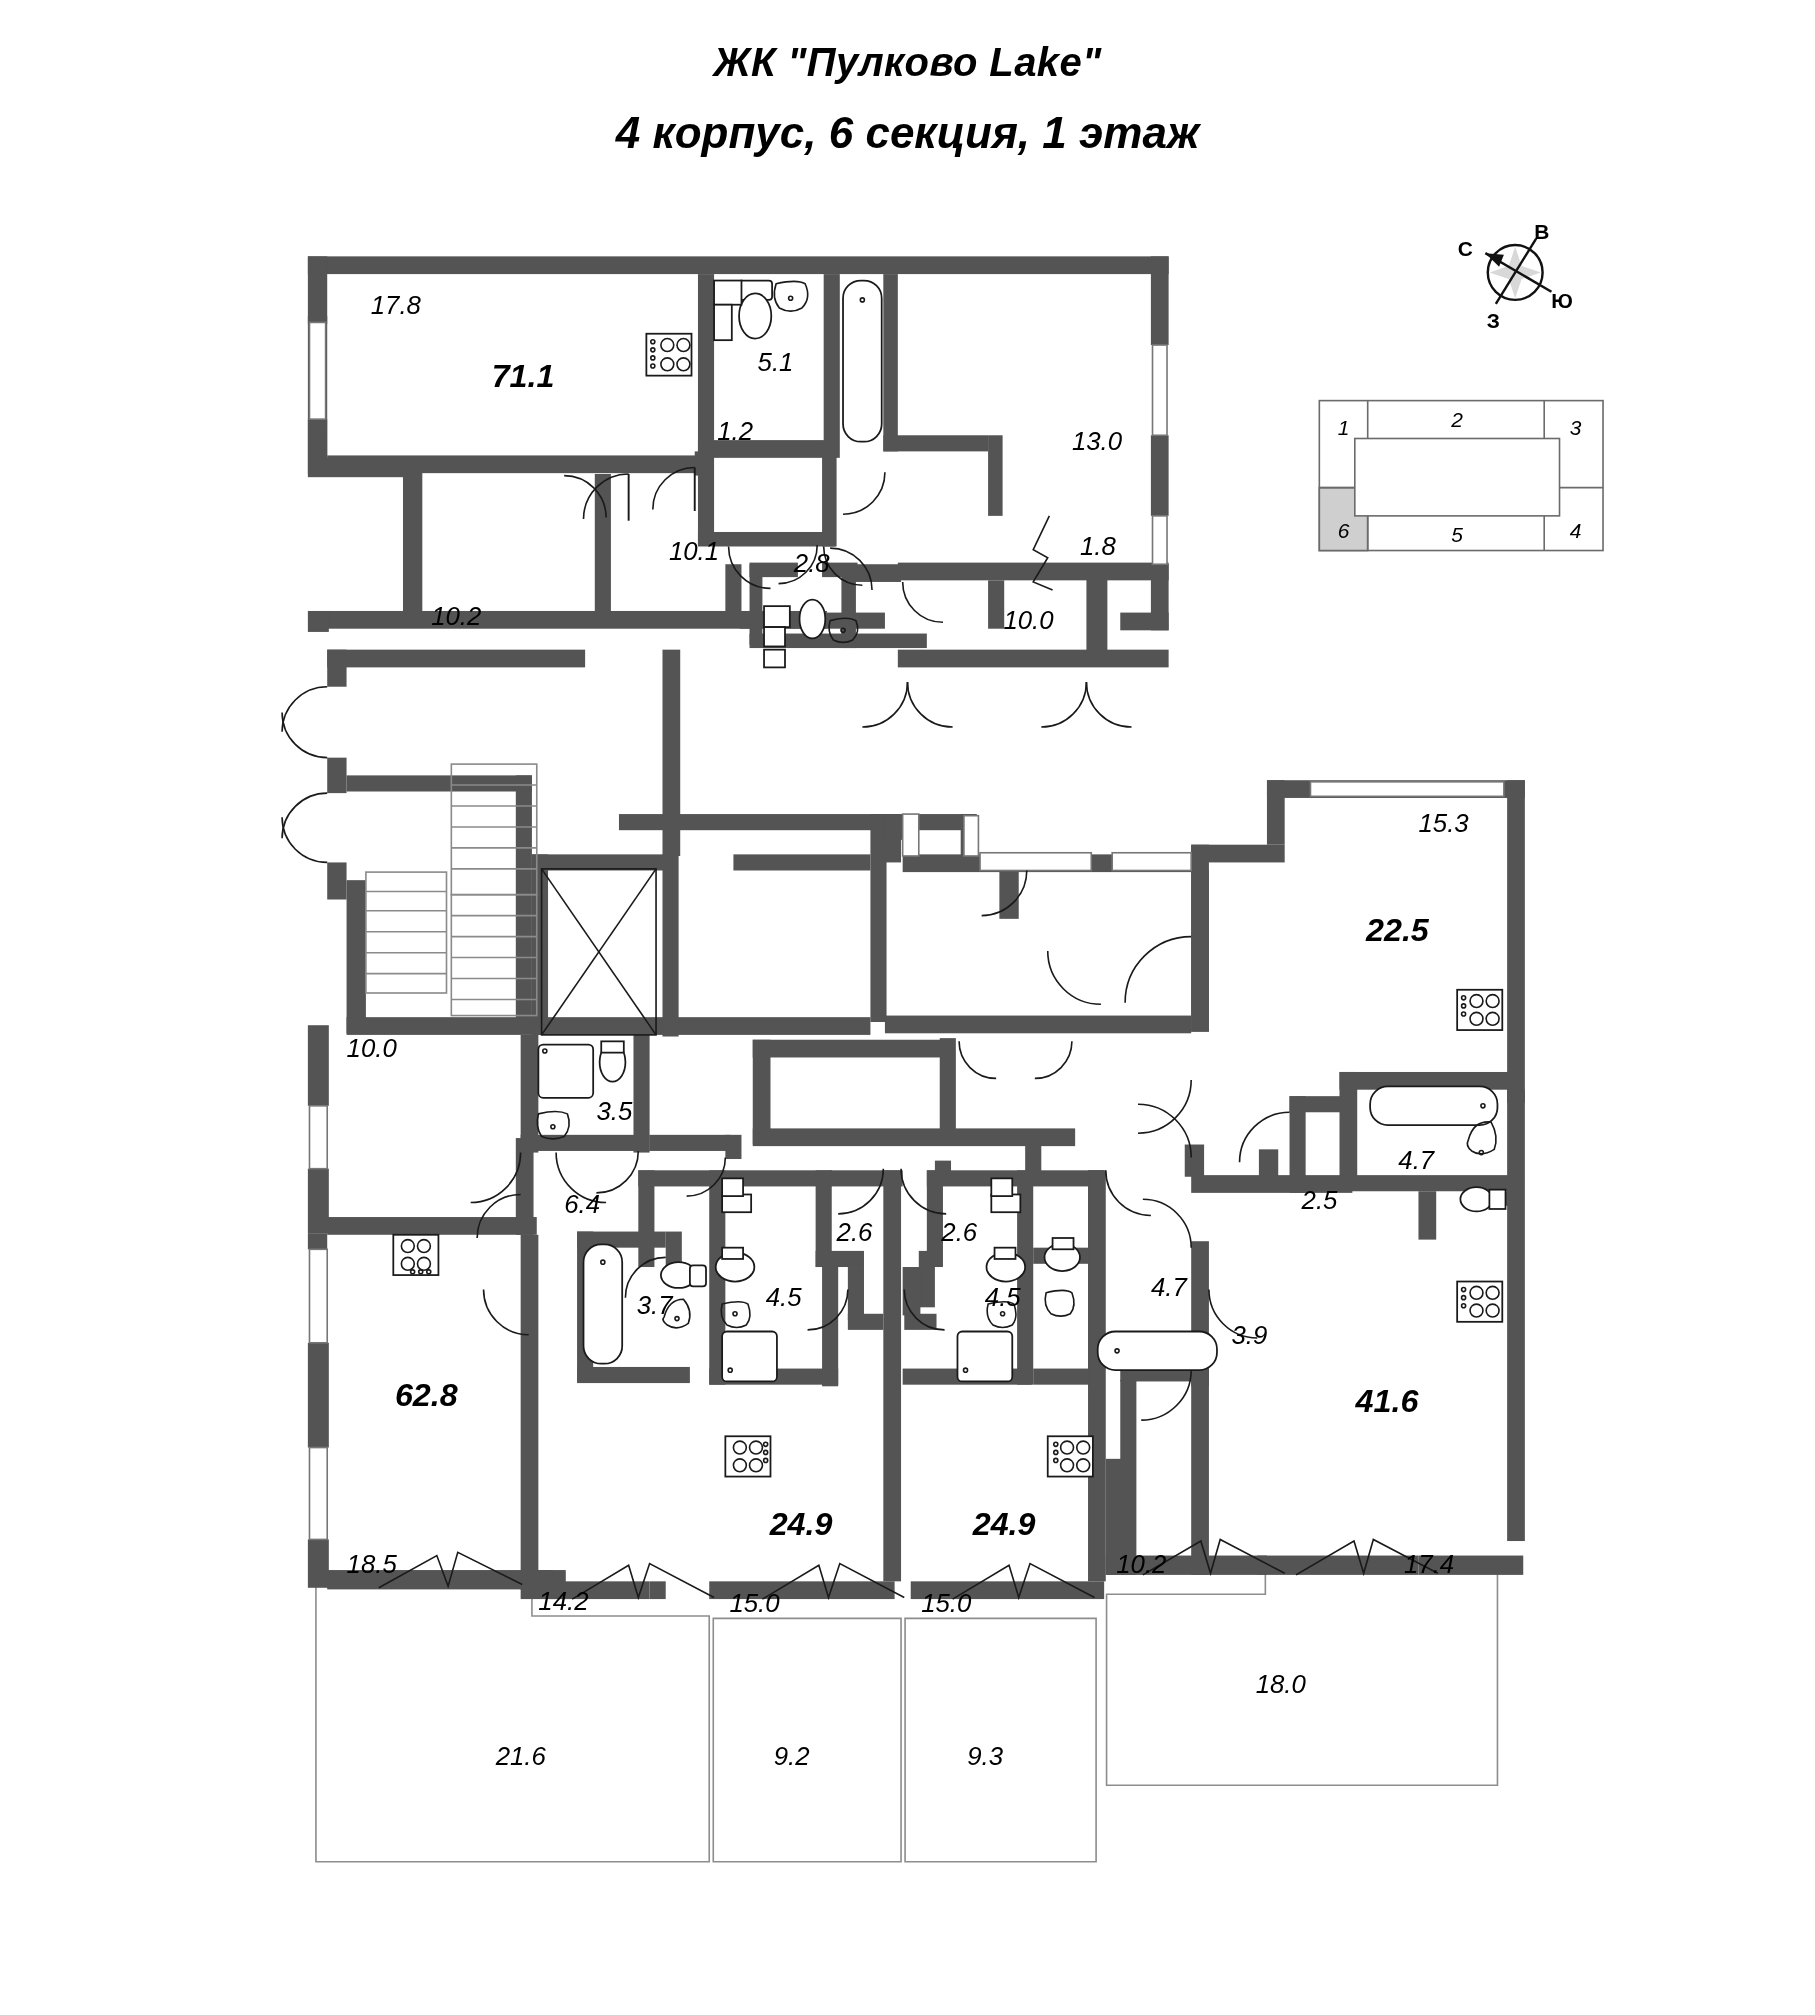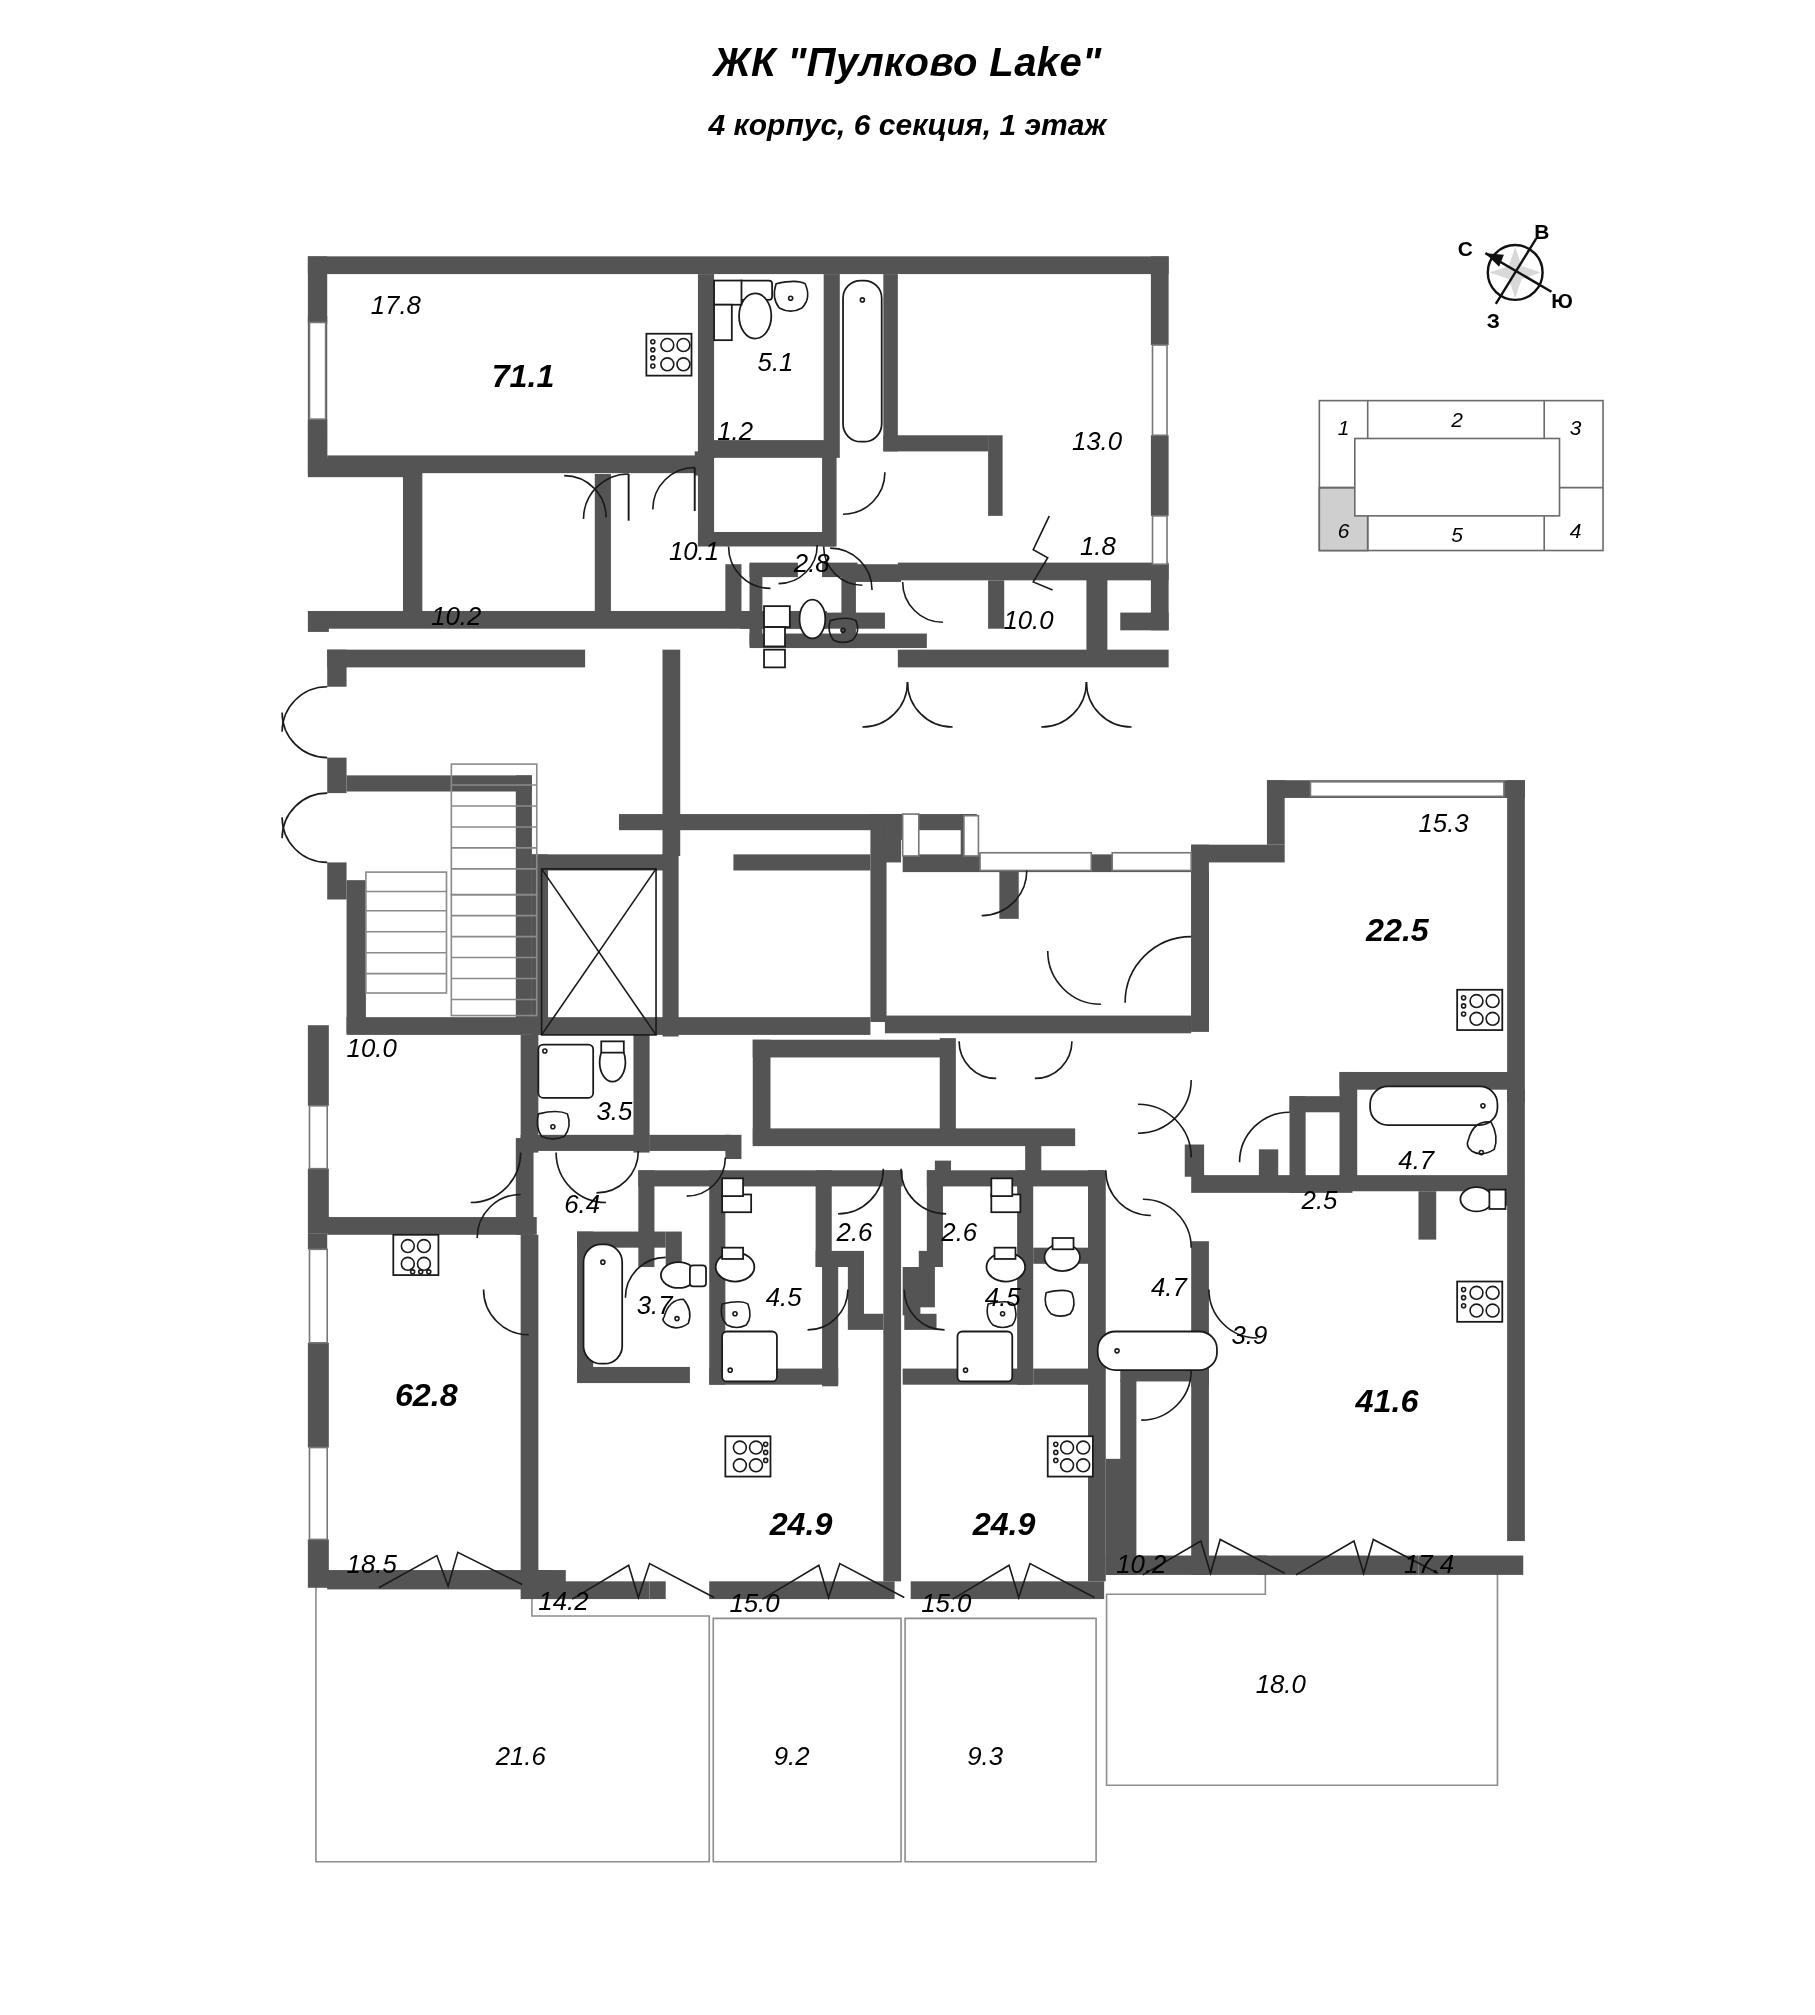--- a/index.html
+++ b/index.html
@@ -1,20 +1,20 @@
 <!DOCTYPE html>
 <html style="font-size:13px"><head>
 <meta charset="utf-8">
 <style>
   html,body{margin:0;padding:0;background:#ffffff;}
   body{width:1815px;height:2015px;font-family:"Liberation Sans",sans-serif;overflow:hidden;}
   #root{position:relative;width:1815px;height:2015px;background:#fff;}
   .title-block{position:absolute;left:0;top:0;width:1815px;text-align:center;}
   .t1{font-size:40px;font-style:italic;font-weight:bold;color:#000;letter-spacing:0.4px;margin-top:40px;}
-  .t2{font-size:30px;font-style:italic;font-weight:bold;color:#000;margin-top:22.6px;}
+  .t2{font-size:44px;font-style:italic;font-weight:bold;color:#000;margin-top:22.6px;}
   svg{position:absolute;left:0;top:0;}
   .wall{fill:#545454;stroke:none;}
   .fixture{fill:#ffffff;stroke:#1a1a1a;stroke-width:2.2;}
   .fixture-thin{fill:none;stroke:#1a1a1a;stroke-width:2;}
   .door-arc{fill:none;stroke:#1a1a1a;stroke-width:2;}
   .door-leaf{fill:none;stroke:#1a1a1a;stroke-width:2.4;}
   .win{fill:#ffffff;stroke:#777;stroke-width:2;}
   .terrace{fill:none;stroke:#8d8d8d;stroke-width:2;}
   .area-lbl{font-family:"Liberation Sans",sans-serif;font-style:italic;fill:#000;}
   .big{font-size:40px;font-weight:bold;}

